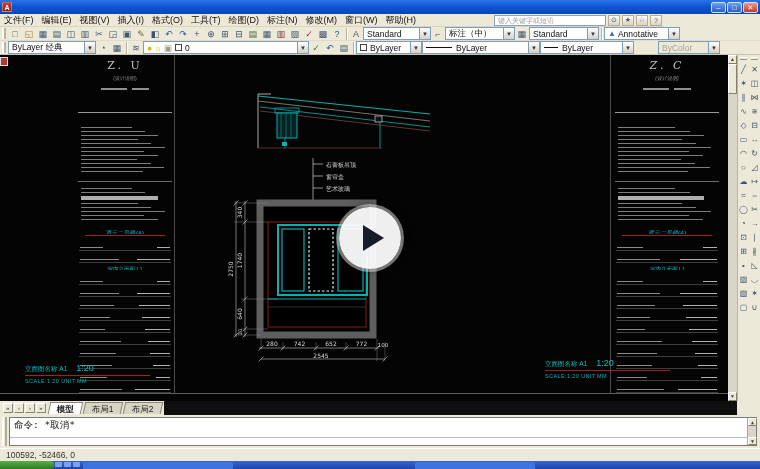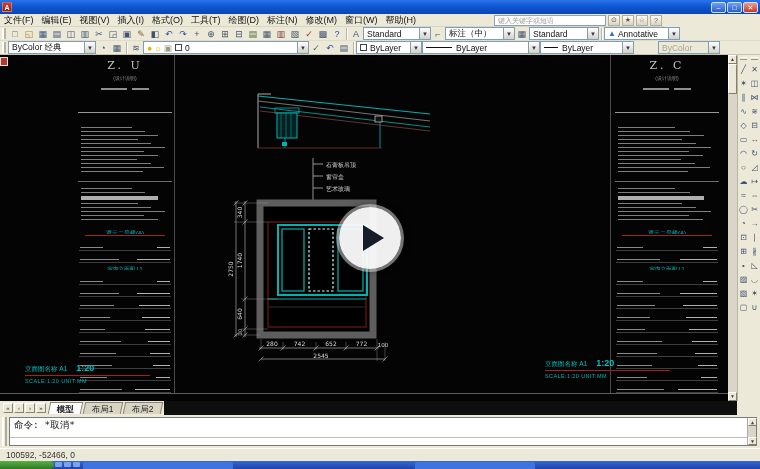--- a/index.html
+++ b/index.html
@@ -68,21 +68,21 @@
   .list .tline:nth-child(3){height:4px;background:#aeaeae;}
   .cyan{font-size:6px;color:#00c2c2;text-align:center;margin-top:6px;white-space:nowrap;overflow:hidden;}
   .cyan.small{font-size:5.5px;margin-top:3px;}
   .redline{height:1px;background:#a32020;margin:1px 10px 0;}
   .fields{margin:3px 4px 0;}
   .frow{display:flex;justify-content:space-between;align-items:flex-end;border-bottom:1px solid #3e3e3e;height:12px;padding:0 1px 2px;}
   .frow .fl{height:1px;background:#8a8a8a;} .frow .fv{height:1px;background:#b0b0b0;}
 
   .scaleblk{position:absolute;width:125px;}
   .sc1{display:flex;align-items:baseline;font-size:6.5px;color:#00c2c2;white-space:nowrap;}
-  .sc1 .ratio{font-size:9px;margin-left:9px;font-weight:bold;}
+  .sc1 .ratio{font-size:9px;margin-left:9px;}
   .scaleblk .redline{margin:1px 0 0;}
   .sc2{font-size:5.5px;color:#00b2b2;letter-spacing:.4px;margin-top:2px;white-space:nowrap;}
 
   .cadsvg{position:absolute;left:225px;top:25px;}
 
   
   .play{position:absolute;left:339px;top:152px;width:62px;height:62px;border-radius:50%;
     background:rgba(252,252,253,.95);box-shadow:0 0 0 3px rgba(255,255,255,.45), 0 0 10px rgba(0,0,0,.6);
     display:flex;align-items:center;justify-content:center;z-index:6;}
   .play i{display:block;width:0;height:0;border-left:21px solid #161d29;border-top:13px solid transparent;
@@ -231,21 +231,21 @@
     <div class="combo" style="width:76px;">
       <span class="tri">▲</span>
       <span>Annotative</span>
       <span class="arrow">▼</span>
     </div>
   </div>
 
   <div class="toolbar tb2">
     <div class="grip"></div>
     <div class="combo" style="width:88px;">
-      <span>ByColor 经典</span>
+      <span>ByLayer 经典</span>
       <span class="arrow">▼</span>
     </div>
     <span style="display:flex;">
 
     <span class="tbtn">◔</span>
         <span class="tbtn">▦</span>
       </span>
     <div class="sep"></div>
     <span class="tbtn">≋</span>
     <div class="combo" style="width:166px;">
@@ -376,21 +376,21 @@
             <span class="fl" style="width: 30%;"></span>
             <span class="fv" style="width: 16%;"></span>
           </div>
           <div class="frow">
             <span class="fl" style="width: 47%;"></span>
             <span class="fv" style="width: 39%;"></span>
           </div>
         </div>
     </div>
 
-    <div class="sheet" style="left:612px;width:110px;">
+    <div class="sheet" style="left:612px;width:110px;font-style:italic;">
       <div class="sh1">Z. C</div>
       <div class="sh2">(设计说明)</div>
       <div class="dashes">
           <i></i>
           <i></i>
         </div>
       <div class="srule"></div>
       <div class="para">
           <div class="tline" style="width: 58%;"></div>
           <div class="tline" style="width: 73%;"></div>

